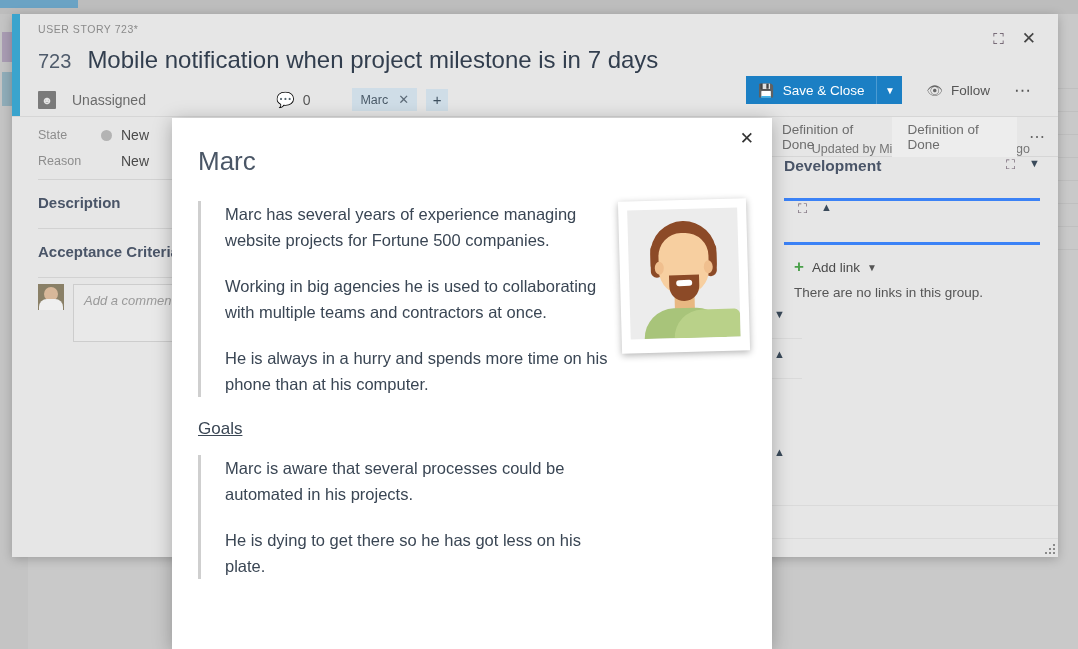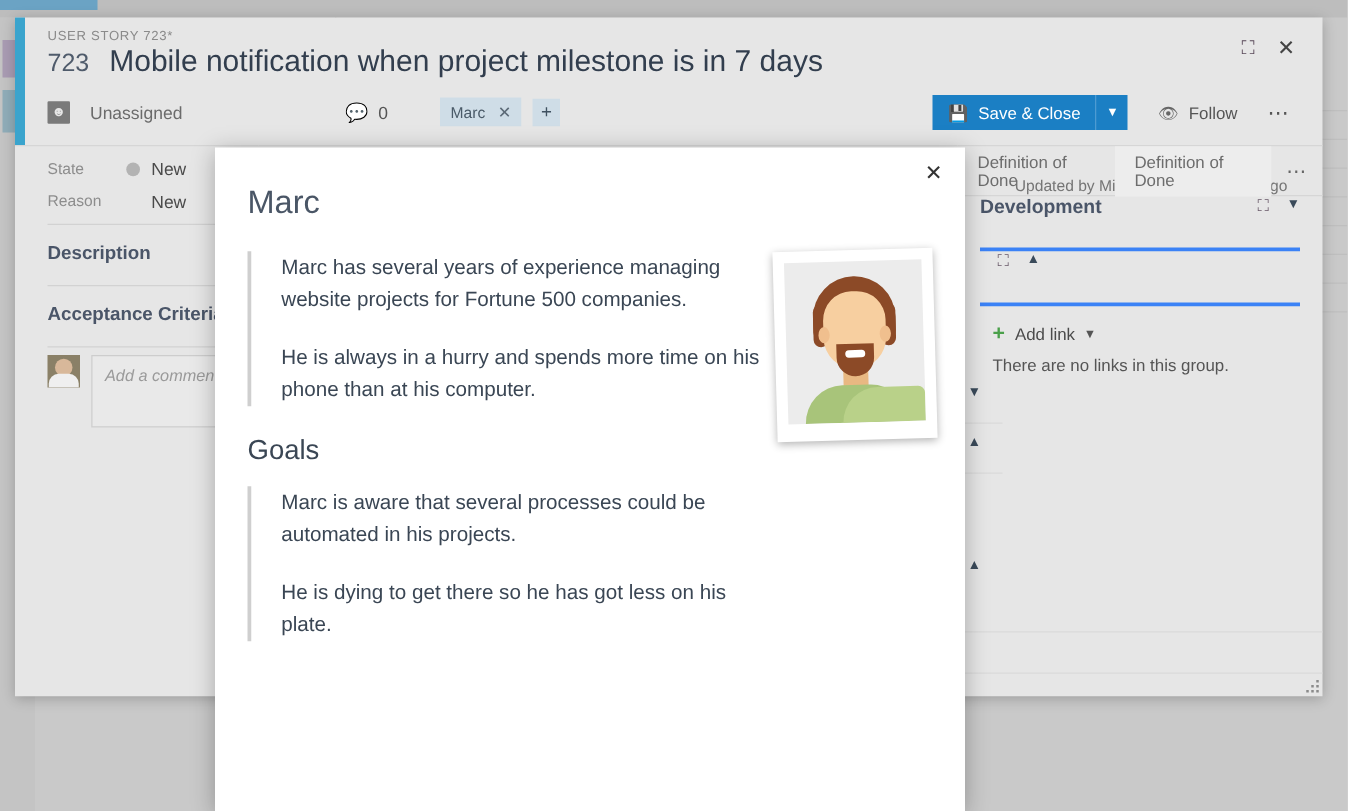--- a/index.html
+++ b/index.html
@@ -56,21 +56,21 @@
     box-shadow: 0 2px 10px rgba(0,0,0,.22);
   }
   .wi-accent {
     position: absolute; left: 0; top: 0; width: 8px; height: 102px;
     background: #3aa4cd;
   }
   .wi-header { position: relative; height: 102px; padding: 9px 0 0 26px; }
   .wi-eyebrow {
     font-size: 10.5px; letter-spacing: .55px; color: #8a8a8a; text-transform: uppercase;
   }
-  .wi-titleline { display: flex; align-items: baseline; margin-top: 1px; }
+  .wi-titleline { display: flex; align-items: baseline; margin-top: 11px; }
   .wi-id { font-size: 20px; color: #4f5b6b; font-weight: 400; }
   .wi-title { font-size: 24px; color: #323e4e; margin-left: 16px; font-weight: 400; }
 
   .wi-meta { display: flex; align-items: center; margin-top: 14px; }
   .assign-icon {
     width: 18px; height: 18px; background: #7a7a7a; color: #e6e6e6;
     display: flex; align-items: center; justify-content: center;
     font-size: 11px; border-radius: 1px;
   }
   .assign-label { font-size: 14px; color: #6b6b6b; margin-left: 16px; }
@@ -211,21 +211,21 @@
   .quote {
     border-left: 3px solid #cfcfcf; padding-left: 24px;
     margin-bottom: 18px;
   }
   .quote p {
     font-size: 16.5px; line-height: 26px; color: #3a4654;
     margin-bottom: 20px; max-width: 392px;
   }
   .quote p:last-child { margin-bottom: 0; }
   .subhead {
-    font-size: 22px; color: #3a4654; margin: 22px 0 16px 0; font-weight: 400;
+    font-size: 17px; color: #3a4654; margin: 22px 0 16px 0; font-weight: 400; text-decoration: underline;
   }
   .photo-frame {
     position: absolute; right: 24px; top: 82px;
     width: 128px; height: 152px; background: #fff;
     box-shadow: 0 2px 7px rgba(0,0,0,.3);
     transform: rotate(-1.6deg); padding: 9px 9px 14px 9px;
   }
   .photo-inner { width: 110px; height: 129px; background: #ececec; position: relative; overflow: hidden; }
   .p-hair { position:absolute; left:22px; top:12px; width:66px; height:52px; background:#8c4a27; border-radius:33px 33px 8px 8px; }
   .p-face { position:absolute; left:30px; top:24px; width:50px; height:62px; background:#f7cfa0; border-radius:24px 24px 26px 26px; }
@@ -408,20 +408,21 @@
         <span class="p-beard"></span>
         <span class="p-mouth"></span>
         <span class="p-shirt"></span>
         <span class="p-shirt2"></span>
       </div>
     </div>
 
     <div class="modal-body">
       <div class="quote">
         <p>Marc has several years of experience managing website projects for Fortune 500 companies.</p>
+        <p>Working in big agencies he is used to collaborating with multiple teams and contractors at once.</p>
         <p>He is always in a hurry and spends more time on his phone than at his computer.</p>
       </div>
       <div class="subhead">Goals</div>
       <div class="quote">
         <p>Marc is aware that several processes could be automated in his projects.</p>
         <p>He is dying to get there so he has got less on his plate.</p>
       </div>
     </div>
   </div>
 

